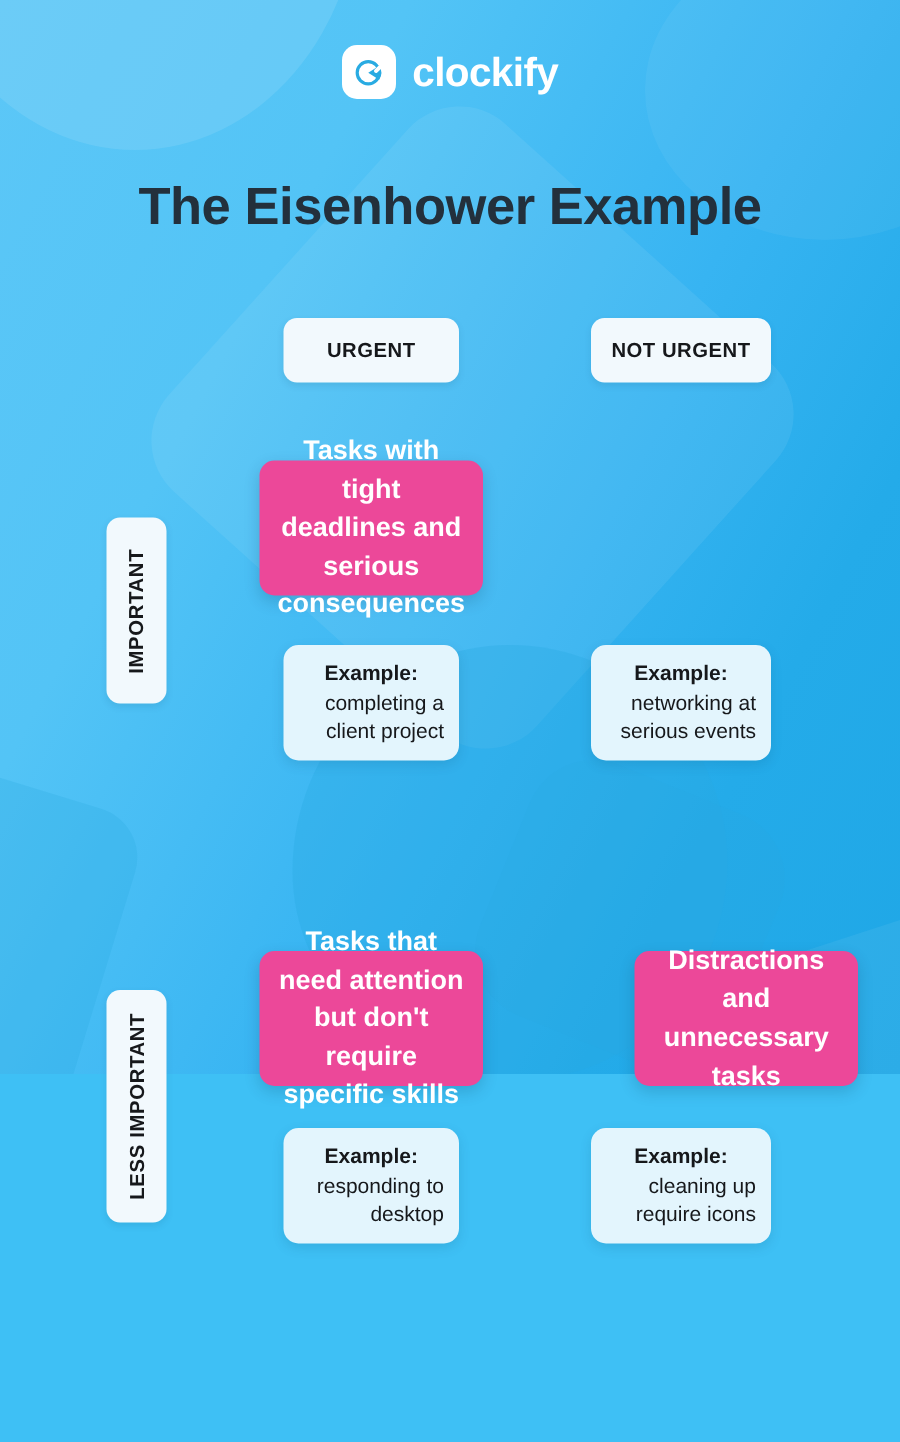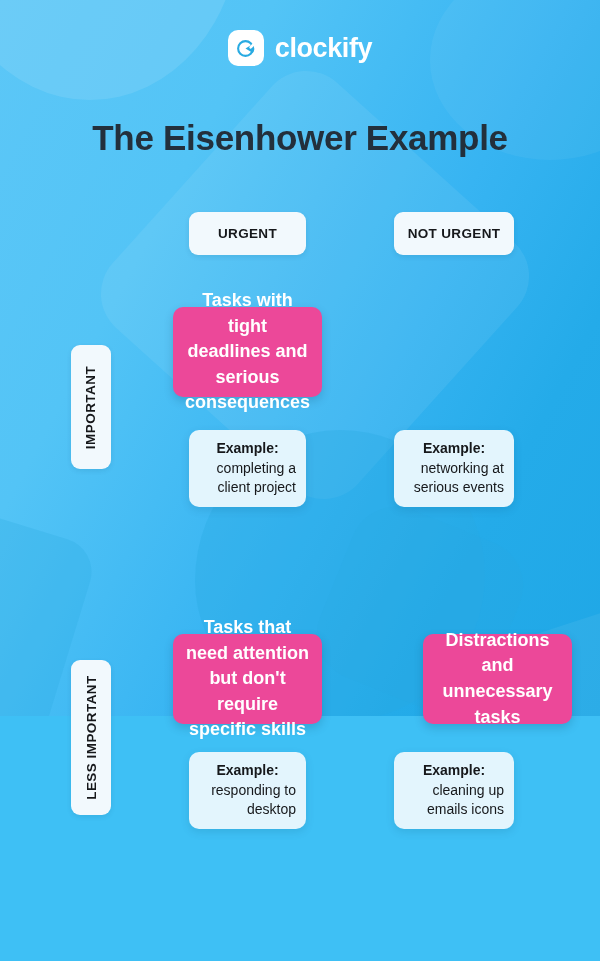--- a/index.html
+++ b/index.html
@@ -154,16 +154,16 @@
 
   <div class="card-dark d3">Tasks that need attention but don't require specific skills</div>
   <div class="card-example e3">
     <div class="ex-label">Example:</div>
     <div class="ex-body">responding to desktop</div>
   </div>
 
   <div class="card-dark d4">Distractions and unnecessary tasks</div>
   <div class="card-example e4">
     <div class="ex-label">Example:</div>
-    <div class="ex-body">cleaning up emails icons</div>
+    <div class="ex-body">cleaning up require icons</div>
   </div>
 
 </div>
 
 </body></html>

